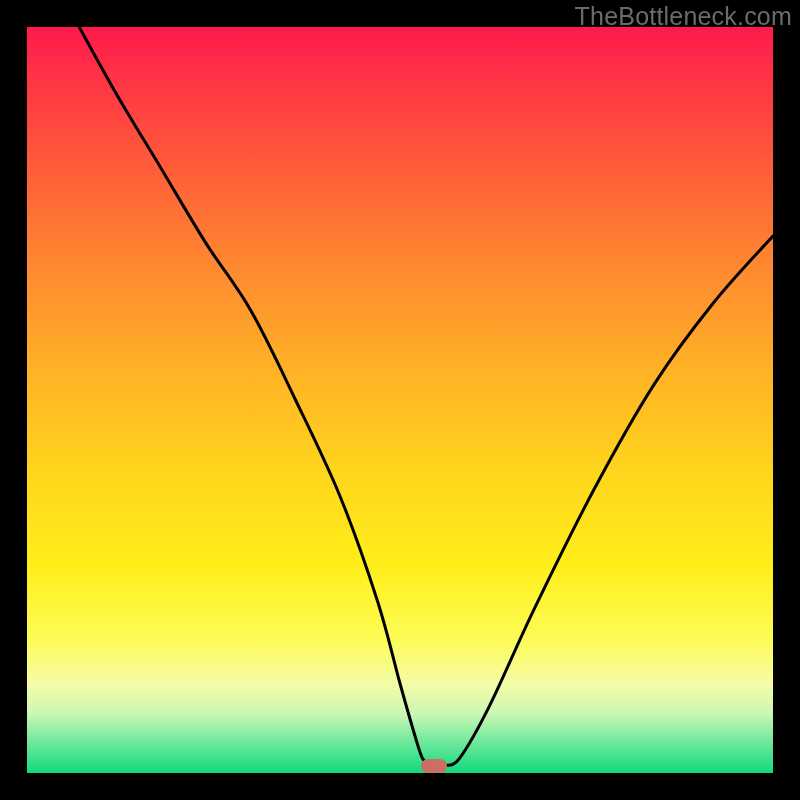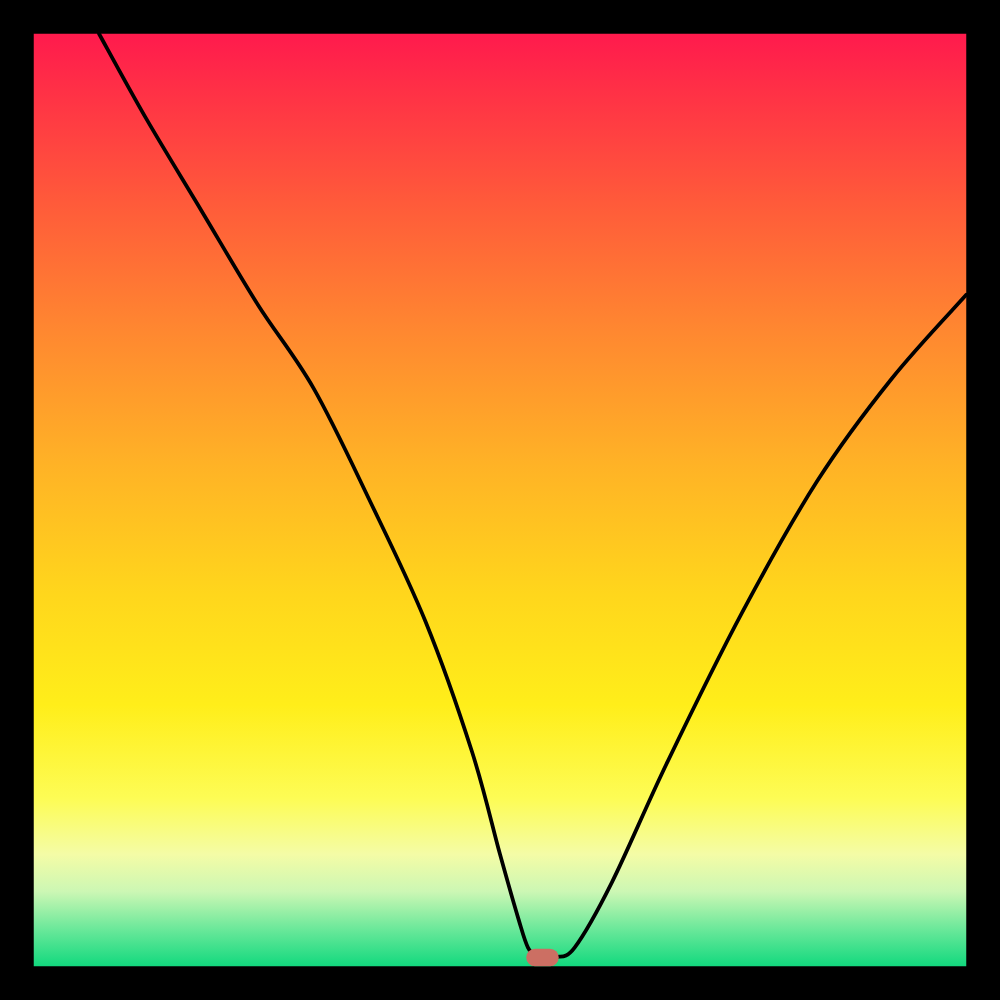--- a/index.html
+++ b/index.html
@@ -74,13 +74,14 @@
 
 <div class="frame">
   <div class="plot"></div>
 
   <svg class="curve-svg" viewBox="0 0 746 746" preserveAspectRatio="none">
     <path id="curve-path" d="M 52.220000000000006 0 C 58.43666666666667 11.189999999999998 75.84333333333333 43.51666666666665 89.52 67.13999999999999 C 103.19666666666666 90.76333333333332 119.36 116.87333333333333 134.28 141.74 C 149.2 166.60666666666668 164.12 192.7166666666667 179.04 216.34000000000003 C 193.95999999999998 239.96333333333337 208.88 257.37 223.79999999999998 283.48 C 238.71999999999997 309.59000000000003 253.64 341.9166666666667 268.56 373 C 283.48 404.0833333333333 299.6433333333333 436.41 313.32 469.98 C 326.99666666666667 503.55 340.67333333333335 543.3366666666666 350.62 574.42 C 360.56666666666666 605.5033333333333 366.7833333333333 634.1 373 656.48 C 379.2166666666667 678.86 384.19 696.2666666666667 387.92 708.7 C 391.65000000000003 721.1333333333334 392.8933333333333 726.1066666666667 395.38 731.08 C 397.8666666666667 736.0533333333334 400.35333333333335 737.2966666666666 402.84000000000003 738.54 C 405.3266666666667 739.7833333333333 407.81333333333333 738.54 410.3 738.54 C 412.7866666666667 738.54 414.0300000000001 739.7833333333333 417.76000000000005 738.54 C 421.49 737.2966666666666 425.21999999999997 741.0266666666666 432.67999999999995 731.08 C 440.13999999999993 721.1333333333334 450.08666666666664 703.7266666666667 462.52 678.86 C 474.9533333333333 653.9933333333333 489.87333333333333 617.9366666666667 507.28000000000003 581.88 C 524.6866666666667 545.8233333333333 547.0666666666667 499.82 566.96 462.52 C 586.8533333333334 425.21999999999997 606.7466666666667 389.1633333333333 626.64 358.08 C 646.5333333333333 326.99666666666667 666.4266666666667 300.88666666666666 686.32 276.02 C 706.2133333333334 251.1533333333333 736.0533333333333 220.07 746 208.88" fill="none" stroke="#000" stroke-width="3" stroke-linecap="round" stroke-linejoin="round"></path>
   </svg>
 
   <div id="marker" class="marker" style="left: 433.57px; top: 765.54px;"></div>
 
+  <div class="watermark">TheBottleneck.com</div>
 </div>
 
 </body></html>

